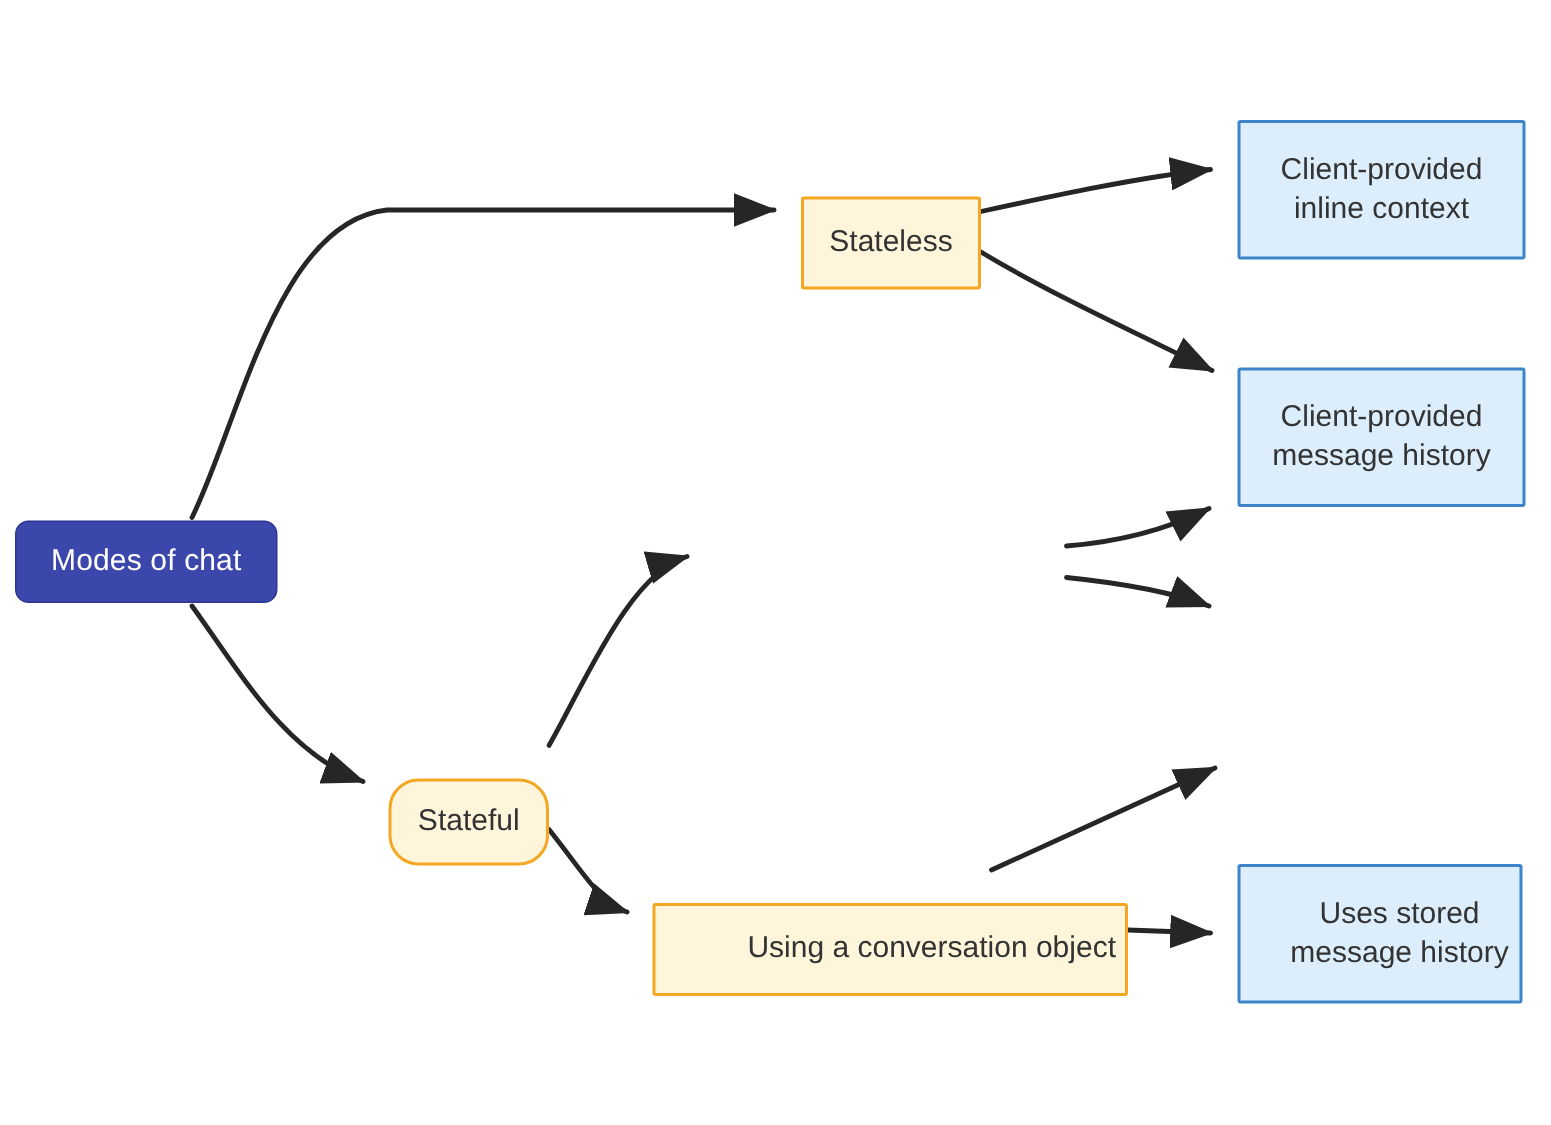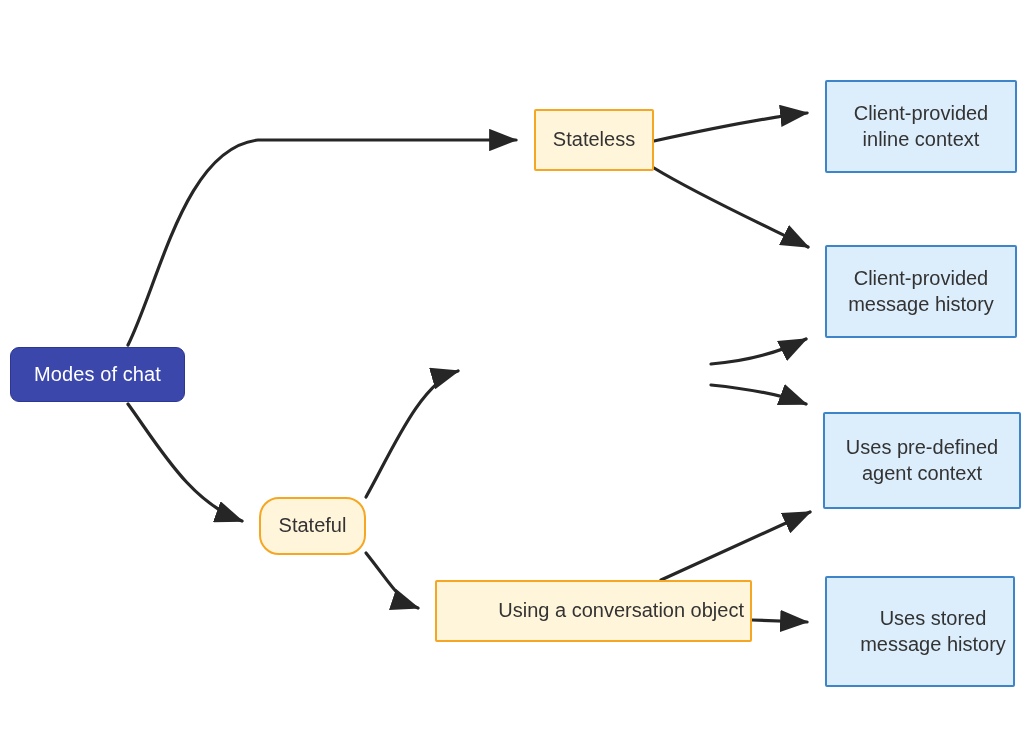--- a/index.html
+++ b/index.html
@@ -48,20 +48,21 @@
     font-weight: normal;
     font-size: 20px;
     letter-spacing: 0.1px;
   }
   .node-branch {
     background: #fff5da;
     border: 2px solid #f5a623;
     border-radius: 2px;
     color: #333333;
     font-size: 20px;
+    margin-top: 22px;
   }
   .node-leaf {
     background: #dcedfb;
     border: 2px solid #3d85c8;
     border-radius: 2px;
     color: #333333;
     font-size: 20px;
   }
 </style>
 </head>
@@ -109,23 +110,19 @@
   <div class="node node-leaf" style="left: 825px; top: 80px; width: 192px; height: 93px;">
     <span class="node-label">Client-provided
 inline context</span>
   </div>
 
   <div class="node node-leaf" style="left: 825px; top: 245px; width: 192px; height: 93px;">
     <span class="node-label">Client-provided
 message history</span>
   </div>
 
-  <div class="node node-leaf" style="left: 823px; top: 412px; width: 198px; height: 97px;">
-    <span class="node-label">Uses pre-defined
-agent context</span>
-  </div>
 
-  <div class="node node-leaf" style="left: 825px; top: 576px; width: 190px; height: 111px; padding-left: 26px;">
+  <div class="node node-leaf" style="left: 825px; top: 576px; width: 190px; height: 93px; padding-left: 26px;">
     <span class="node-label">Uses stored
 message history</span>
   </div>
 
 </div>
 
 </body></html>

